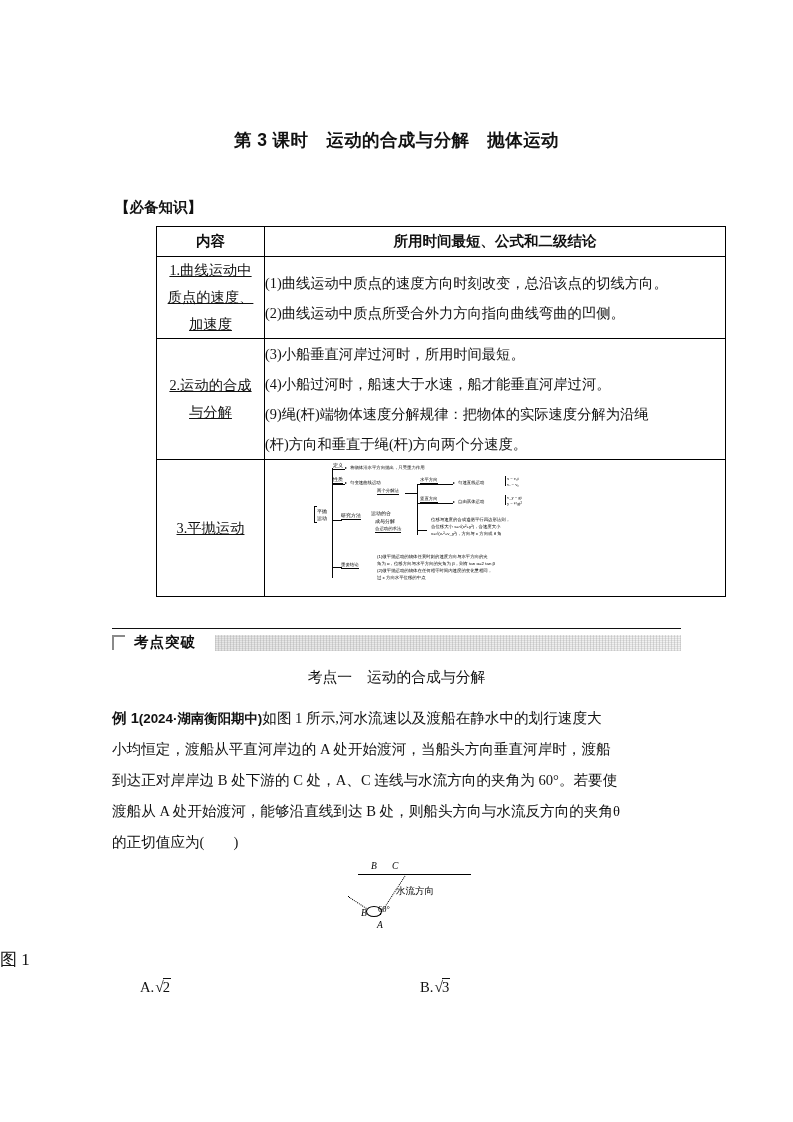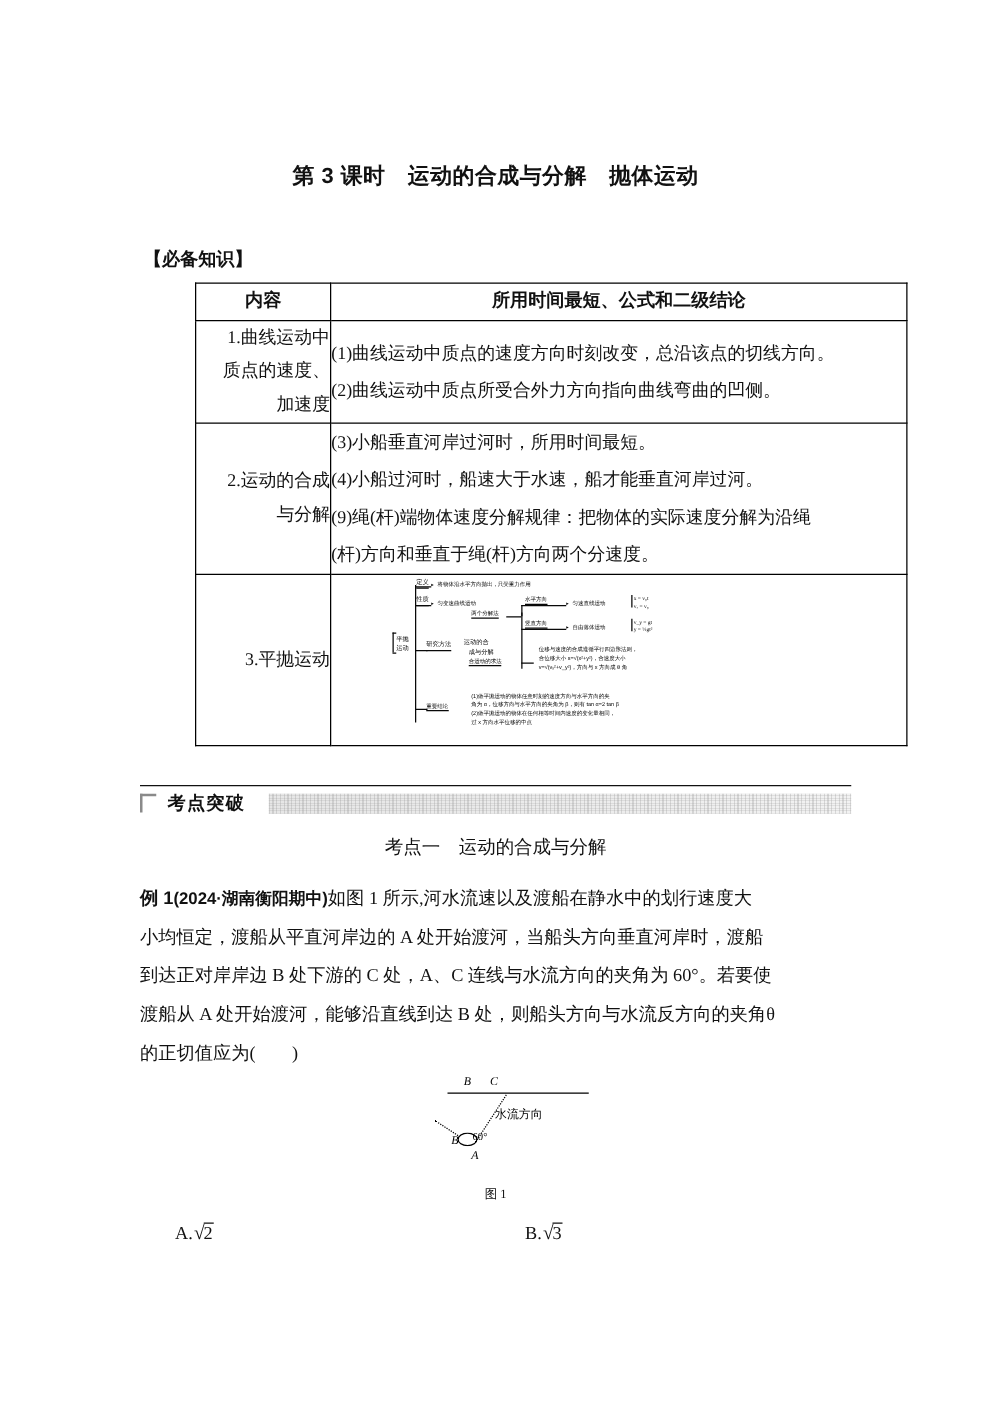--- a/index.html
+++ b/index.html
@@ -64,24 +64,25 @@
   .th-cell {
     text-align: center;
     font-family: "Liberation Sans", sans-serif;
     font-weight: bold;
     font-size: 14.5px;
     height: 29px;
     line-height: 29px;
   }
 
   .lcell {
-    text-align: right;
+    text-align: center;
     font-size: 14.3px;
     line-height: 27px;
     padding: 6px 4px;
+    text-decoration: underline;
   }
   .lcell .ln { display: block; }
 
   .rcell {
     font-size: 14.3px;
     line-height: 30px;
     padding: 8px 7px 8px 8px;
   }
   .rcell .ln { display: block; }
 
@@ -245,22 +246,22 @@
     width: 14px; height: 9px;
     border: 1px solid #111;
     border-radius: 50%;
     clip-path: inset(0 0 0 0);
   }
 
   .fig-caption {
     position: absolute;
     left: 0; top: 948px;
     width: 793px;
-    text-align: center;
-    font-size: 10px;
+    text-align: left;
+    font-size: 17px;
     white-space: pre;
   }
 
   
   .options {
     position: absolute;
     left: 112px; top: 978px;
     width: 572px;
     font-size: 14.6px;
   }

